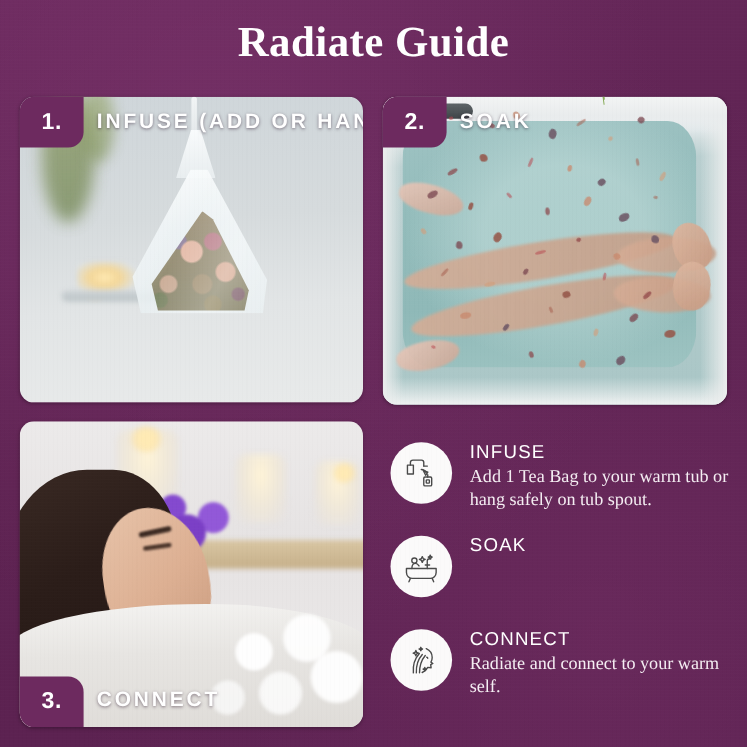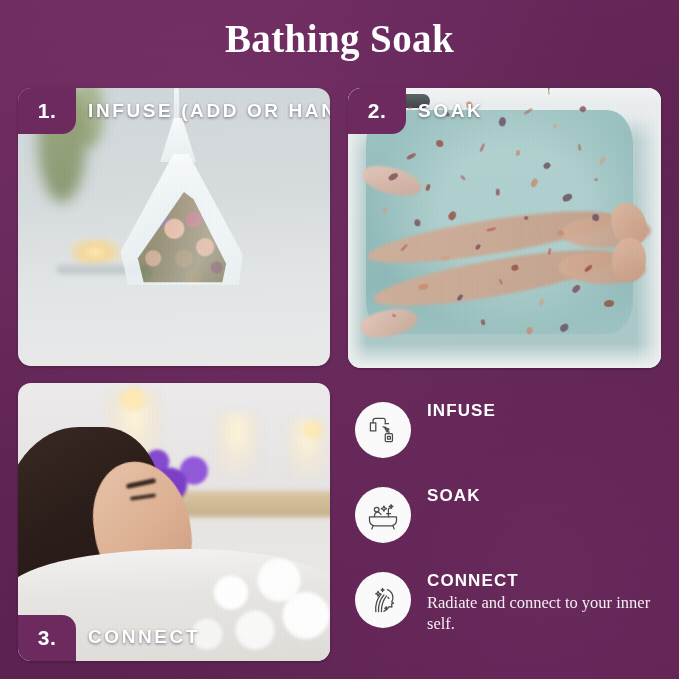--- a/index.html
+++ b/index.html
@@ -341,40 +341,40 @@
     border-radius: 50%;
     background: #fbfafa;
     display: flex;
     align-items: center;
     justify-content: center;
   }
   .step-body { margin-left: 72px; padding-top: 2px; }
   .step-title {
     color: #ffffff;
     font-family: "Liberation Sans", sans-serif;
-    font-weight: bold;
+    font-weight: normal;
     font-size: 17px;
     letter-spacing: 1.1px;
     line-height: 21px;
   }
   .step-text {
     color: #f5eef3;
     font-family: "Liberation Serif", "DejaVu Serif", serif;
     font-size: 16.5px;
     line-height: 21px;
     margin-top: 1px;
     max-width: 252px;
   }
 </style>
 </head>
 <body>
 
 <div class="page">
 
-  <div class="title">Bathing Soak</div>
+  <div class="title">Radiate Guide</div>
 
   <div class="card" id="card-infuse">
     <div class="photo ph-infuse">
       <div class="leaf-bg"></div>
       <div class="leaf-bg2"></div>
       <div class="candle-blur"></div>
       <div class="candle-plate"></div>
       <div class="teabag">
         <div class="tb-string"></div>
         <div class="tb-neck"></div>
@@ -484,20 +484,21 @@
           <path d="M22.5 13h3.6"></path>
           <path d="M20 16.5c2.6 0 4.2 1.6 5 3.4"></path>
           <path d="M22 17.5l4.6 1.6-2.2 3.2z"></path>
           <rect x="22.5" y="24" width="8" height="9" rx="1.2"></rect>
           <path d="M26.5 24v-2.2"></path>
           <rect x="25" y="27" width="3.2" height="3.2" rx="0.6"></rect>
         </svg>
       </div>
       <div class="step-body">
         <div class="step-title">INFUSE</div>
+        <div class="step-text">Add 1 Tea Bag to your warm tub or hang safely on tub spout.</div>
       </div>
     </div>
 
     <div class="step">
       <div class="step-icon">
         <svg width="36" height="36" viewBox="0 0 40 40" fill="none" stroke="#4a4a4a" stroke-width="1.4" stroke-linecap="round" stroke-linejoin="round">
           <path d="M5 22h30v4c0 3.3-2.7 6-6 6H11c-3.3 0-6-2.7-6-6z"></path>
           <path d="M9 32l-1.5 3.5M31 32l1.5 3.5"></path>
           <circle cx="13" cy="14" r="2.6"></circle>
           <path d="M10.5 22c0-3.4 1.5-5.2 3.6-5.2 1.6 0 2.6 1.1 3.6 2.6"></path>
@@ -520,18 +521,18 @@
           <path d="M12 33c-.6-6.5 1.1-14 6-19.5"></path>
           <path d="M15 33c-.3-6.2 1.4-13.4 6-18.6"></path>
           <path d="M18.2 33c0-5.8 1.6-12.6 5.8-17.6"></path>
           <path d="M14.5 10.4l.8 1.9 1.9.8-1.9.8-.8 1.9-.8-1.9-1.9-.8 1.9-.8z"></path>
           <path d="M19.5 7.2l.5 1.2 1.2.5-1.2.5-.5 1.2-.5-1.2-1.2-.5 1.2-.5z"></path>
           <path d="M23.5 27.5l.5 1.2 1.2.5-1.2.5-.5 1.2-.5-1.2-1.2-.5 1.2-.5z"></path>
         </svg>
       </div>
       <div class="step-body">
         <div class="step-title">CONNECT</div>
-        <div class="step-text">Radiate and connect to your inner self.</div>
+        <div class="step-text">Radiate and connect to your warm self.</div>
       </div>
     </div>
 
   </div>
 </div>
 
 </body></html>

